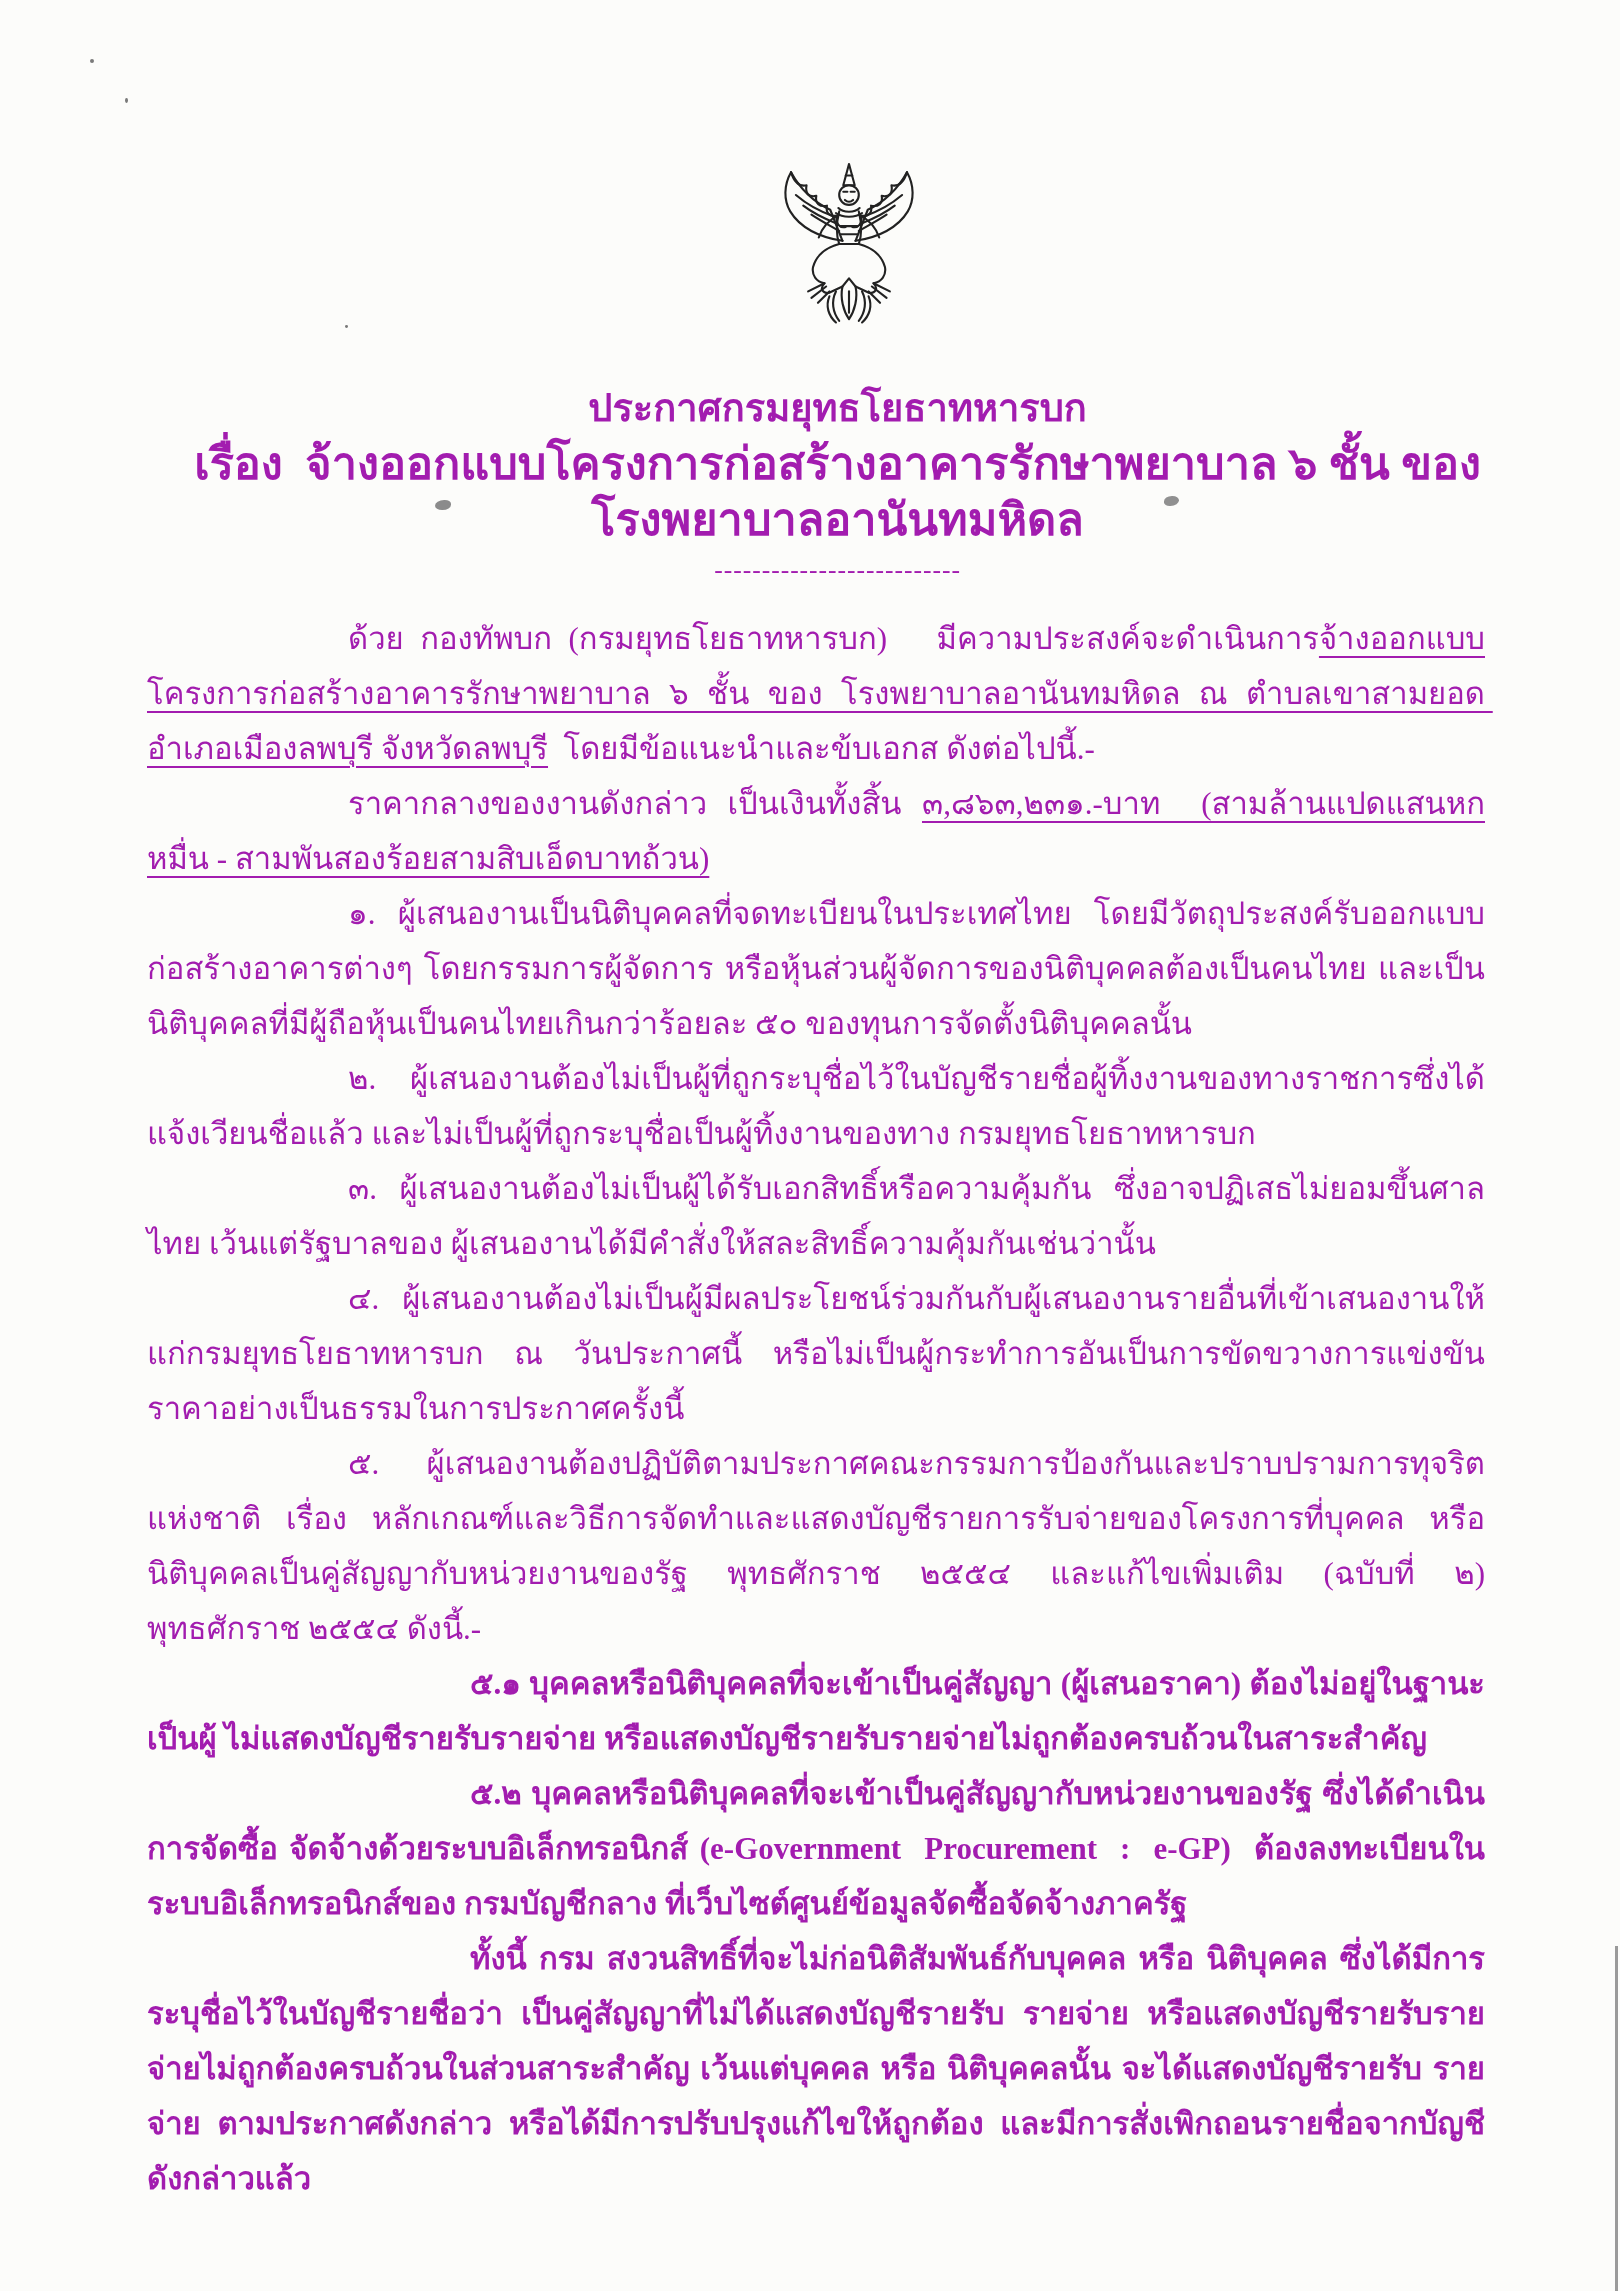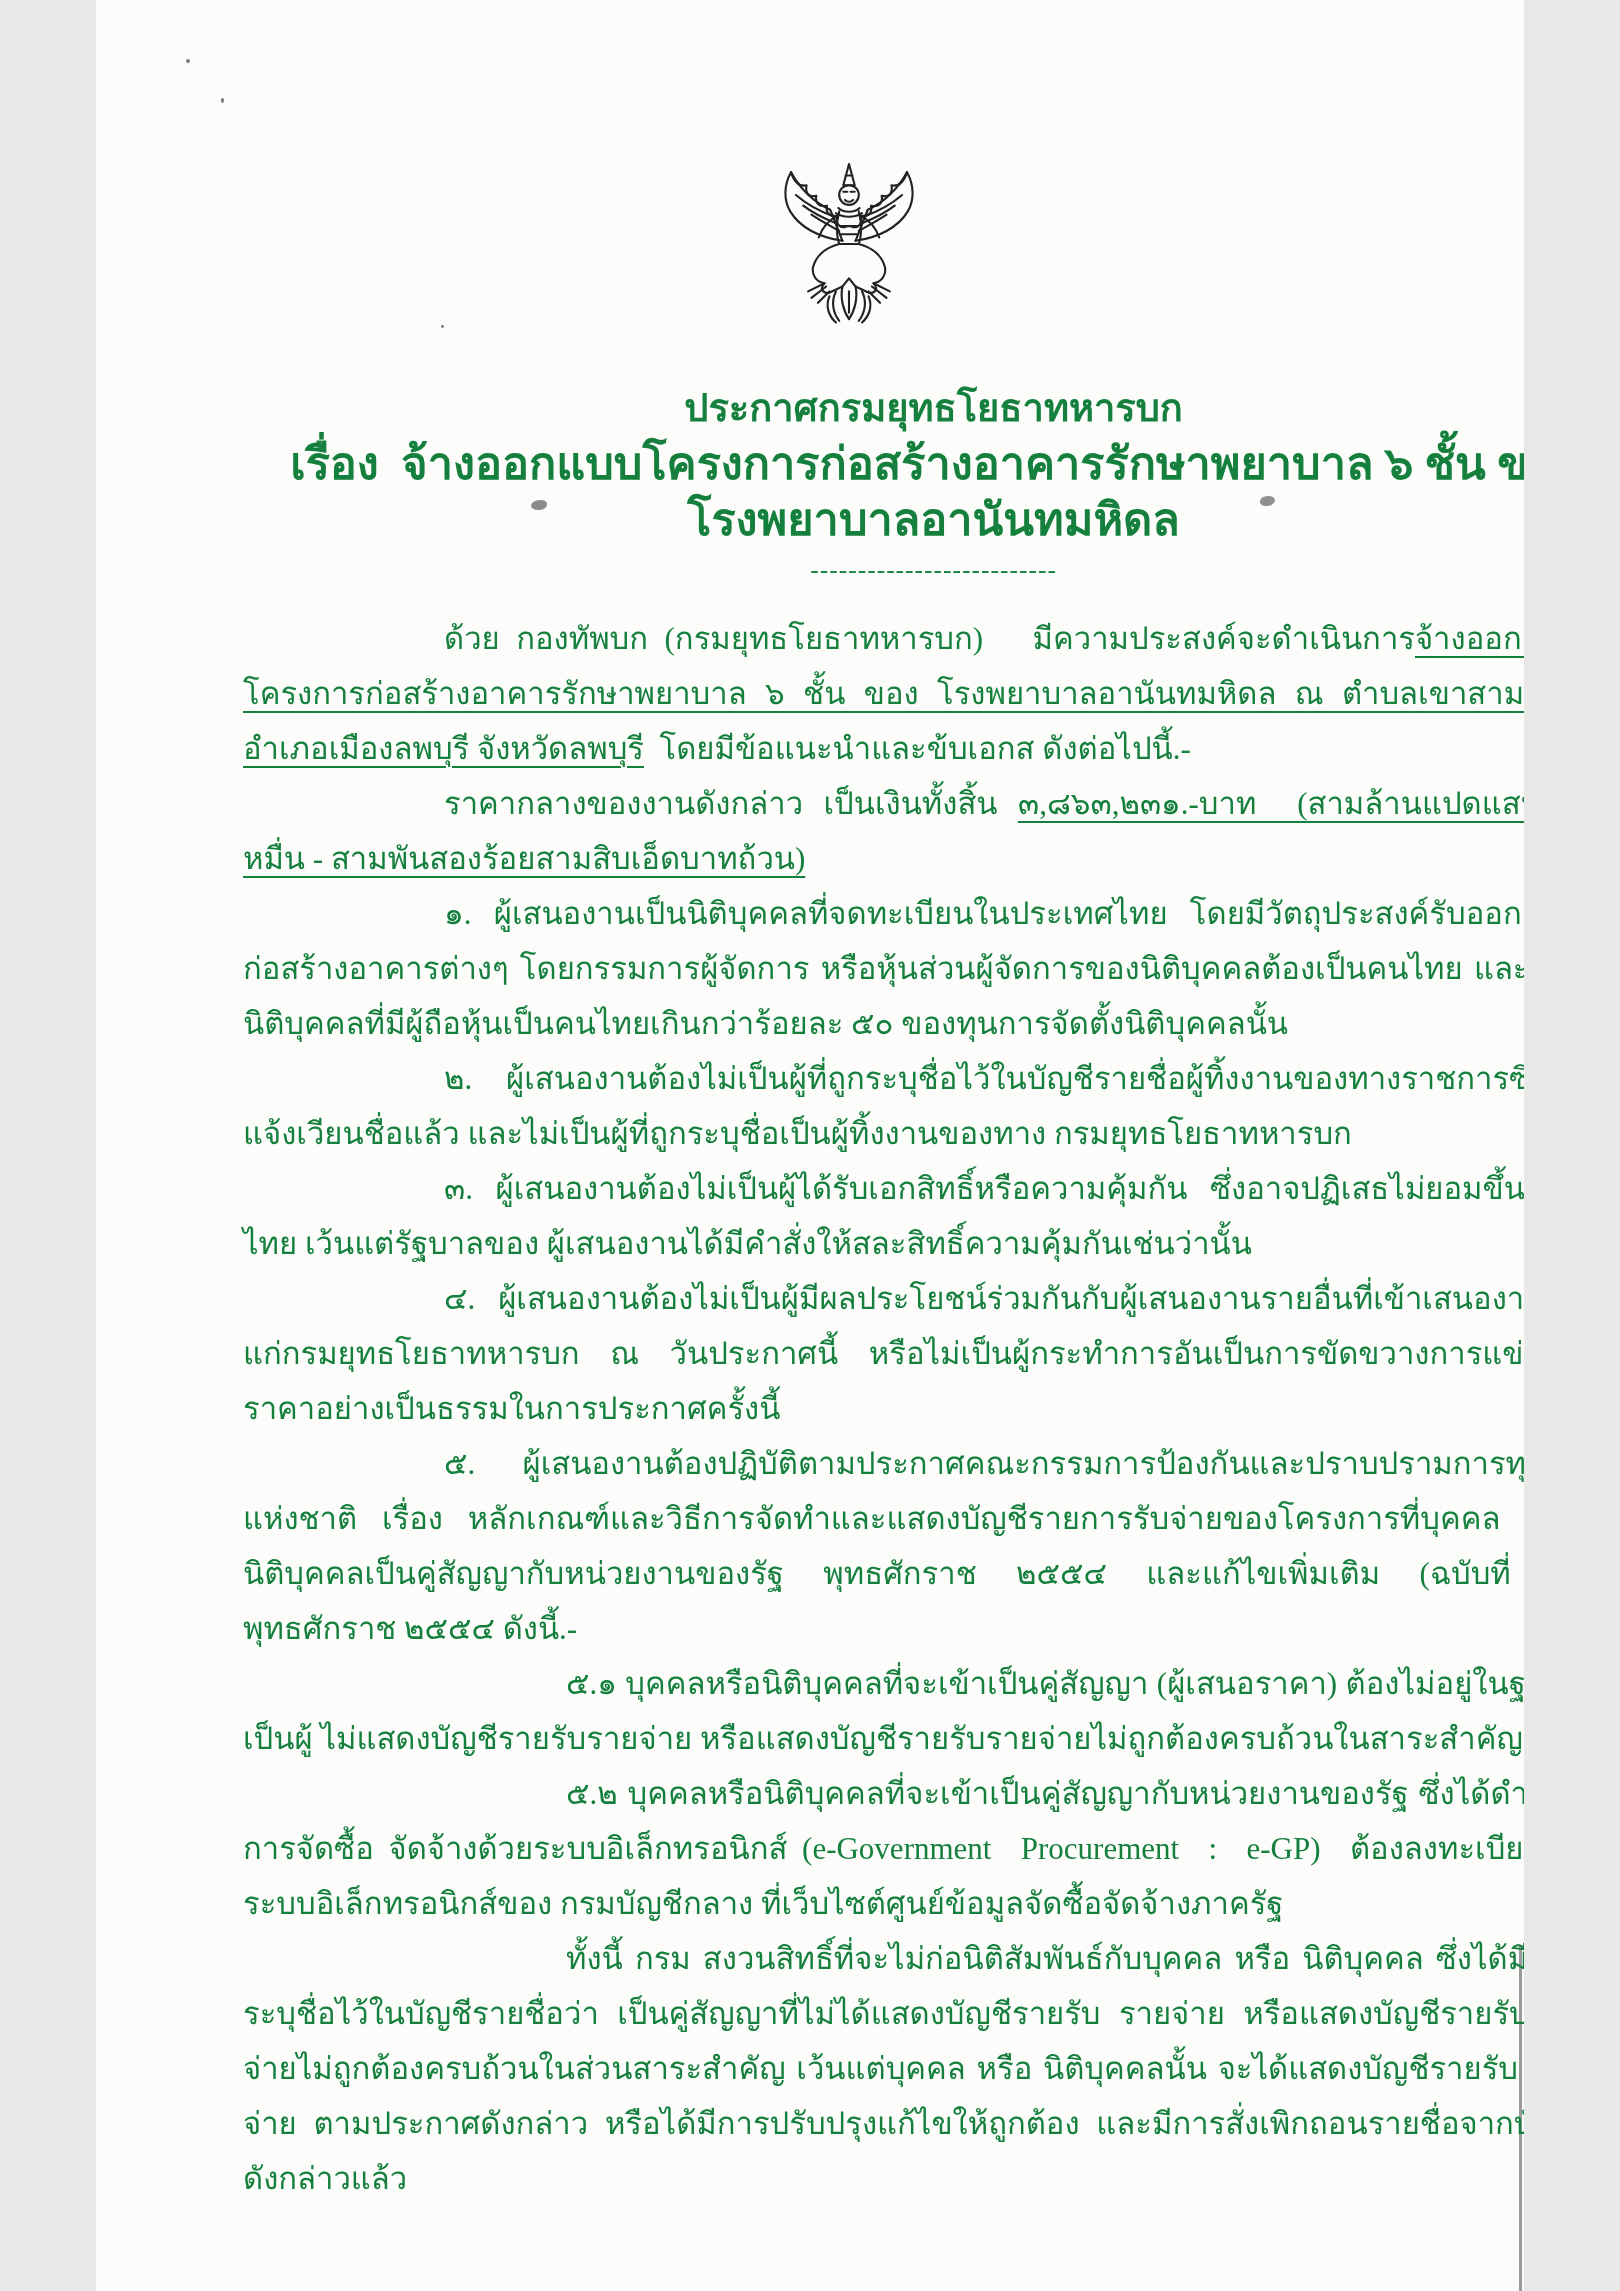--- a/index.html
+++ b/index.html
@@ -1,22 +1,22 @@
 <!DOCTYPE html>
 <html lang="th"><head>
 <meta charset="utf-8">
 <style>
   html,body{margin:0;padding:0;background:#e8e8e8;}
   .page{
     position:relative;
-    width:1428px;height:2292px;
+    width:1620px;height:2292px;
     margin:0 auto;
     background:#fcfcfa;
     font-family:"Liberation Serif","DejaVu Serif",serif;
-    color:#15803d;
+    color:#a21caf;
     overflow:hidden;
   }
   .emblem-wrap{
     position:absolute;top:135px;left:0;right:0;
     display:flex;justify-content:center;
     transform:translateX(39px);
   }
   .emblem-wrap svg{width:196px;height:223px;}
   .content{
     position:absolute;top:380px;left:147px;width:1338px;
@@ -32,21 +32,21 @@
     text-align:center;font-size:25.5px;line-height:39px;
     letter-spacing:1px;transform:translateX(21.6px);
     margin-top:2px;
   }
   .body{
     margin-top:21.6px;
     font-size:31px;line-height:55px;
     text-align:justify;
   }
   .body p{margin:0;text-indent:201px;white-space:pre-wrap;}
-  .body p.sub{text-indent:323px;}
+  .body p.sub{text-indent:323px;font-weight:bold;}
   .u{
     text-decoration:underline;
     text-decoration-thickness:2px;
     text-underline-offset:6.9px;
   }
   
   .speck{position:absolute;background:#7a7a7a;border-radius:50%;}
   .speck.s1{left:435px;top:500px;width:15.7px;height:9.8px;border-radius:60% 40% 55% 45%;background:#8b8b8b;}
   .speck.s2{left:1164px;top:496px;width:14.7px;height:9.8px;border-radius:55% 45% 60% 40%;background:#909090;}
   .speck.s3{left:90px;top:59px;width:3.9px;height:3.9px;}

